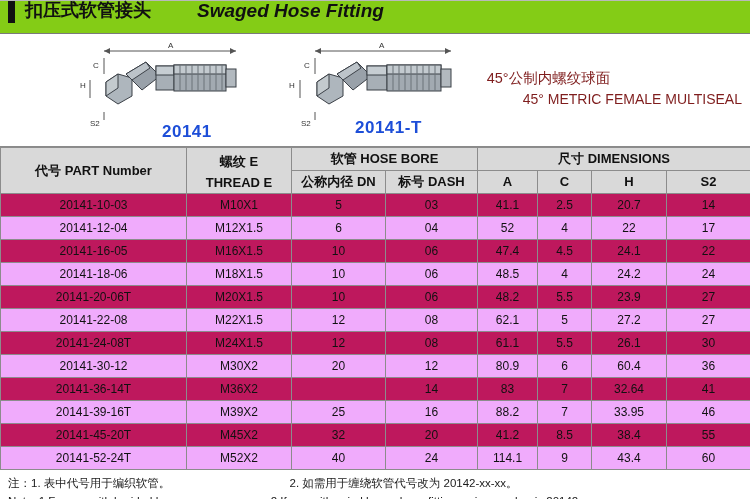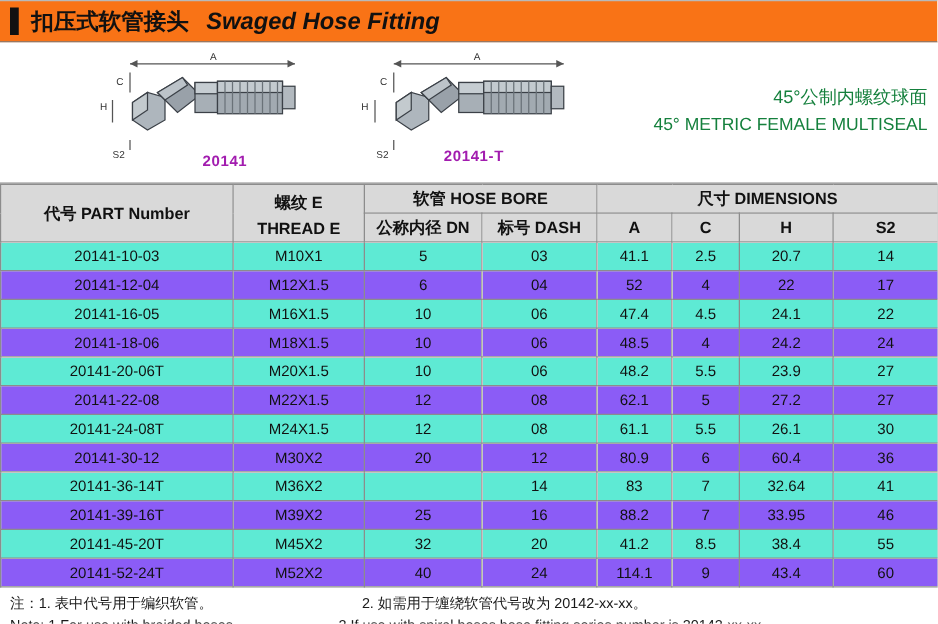--- a/index.html
+++ b/index.html
@@ -20,23 +20,22 @@
     height: 499px;
     box-sizing: border-box;
   }
 
   
   .header {
     position: relative;
     height: 34px;
     border-top: 1px solid #b9b9b9;
     border-bottom: 1px solid #7a7a7a;
-    background: #f97316;
+    background: #84cc16;
     display: flex;
-    align-items: center;
     padding-left: 8px;
     box-sizing: border-box;
   }
   .header .bar {
     width: 7px;
     height: 22px;
     background: #111;
     margin-right: 10px;
   }
   .header .title-cn {
@@ -46,47 +45,48 @@
     letter-spacing: 0px;
     margin-right: 14px;
     line-height: 1;
   }
   .header .title-en {
     font-size: 19px;
     font-weight: bold;
     color: #111;
     font-style: italic;
     line-height: 1;
+    margin-left: 32px;
   }
 
   
   .figures {
     position: relative;
     height: 112px;
     border-bottom: 1px solid #8a8a8a;
     background: #ffffff;
   }
   .fig {
     position: absolute;
     top: 0;
   }
   .fig-caption {
     position: absolute;
-    font-size: 12px;
+    font-size: 17px;
     font-weight: bold;
-    color: #a21caf;
+    color: #1d4ed8;
     letter-spacing: .5px;
   }
   .spec {
     position: absolute;
     right: 8px;
     top: 34px;
-    text-align: right;
+    text-align: left;
     font-size: 14.5px;
-    color: #15803d;
+    color: #7f1d1d;
     line-height: 1.45;
   }
   .spec .l2 { font-size: 14px; margin-left: 36px; }
 
   
   svg { display: block; }
 
   
   table.spec-table {
     border-collapse: collapse;
@@ -107,22 +107,22 @@
   }
   table.spec-table th {
     background: #d9d9d9;
     font-weight: bold;
     font-size: 13px;
   }
   .th-group { height: 23px; line-height: 23px; }
   .th-tall  { height: 46px; }
   .th-tall .l1 { display:block; line-height: 21px; margin-top: 2px; }
   .th-tall .l2 { display:block; line-height: 21px; }
-  tr.even td { background: #5eead4; }
-  tr.odd  td { background: #8b5cf6; }
+  tr.even td { background: #be185d; }
+  tr.odd  td { background: #f0abfc; }
 
   
   .notes {
     position: relative;
     padding: 5px 0 0 8px;
     font-size: 11.5px;
     color: #1a1a1a;
     line-height: 1.55;
   }
   .notes .row { display: block; white-space: nowrap; }

